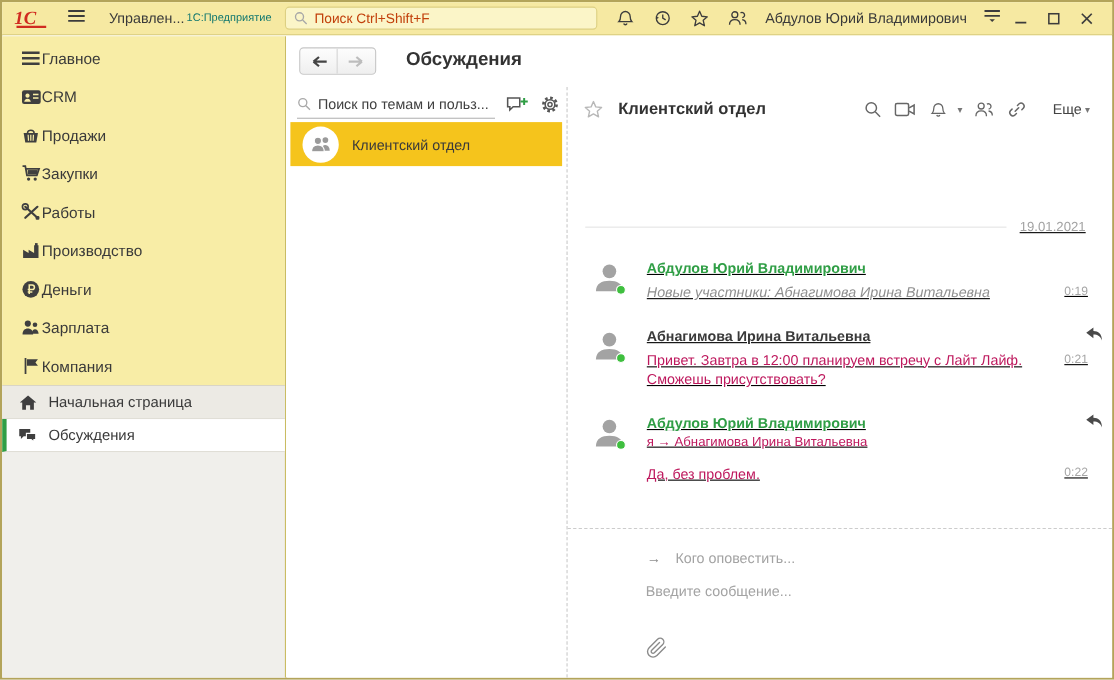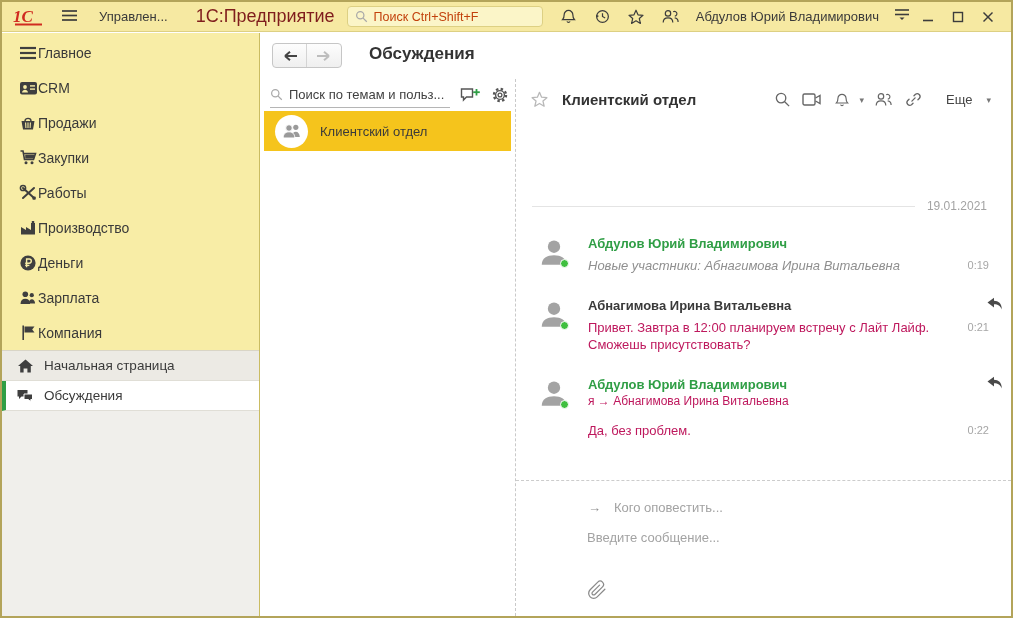--- a/index.html
+++ b/index.html
@@ -5,21 +5,21 @@
   html,body{margin:0;padding:0;background:#fff;}
   body{width:1013px;height:618px;overflow:hidden;font-family:"Liberation Sans",sans-serif;}
   *{box-sizing:border-box;}
   .window{position:relative;width:1013px;height:618px;border:2px solid #b3a45a;background:#fff;}
 
   
   .titlebar{position:absolute;top:0;left:0;right:0;height:30px;background:#f6e9a2;border-bottom:1px solid #ddd083;display:flex;align-items:center;padding:0 8px 0 10px;}
   .tb-logo{width:38px;height:22px;flex:none;}
   .tb-burger{margin-left:8px;flex:none;cursor:pointer;padding:3px;}
   .tb-title{margin-left:18px;font-size:13px;color:#3a3a3a;white-space:nowrap;}
-  .tb-app{margin-left:28px;font-size:18px;color:#7f1d1d;white-space:nowrap;}
+  .tb-app{margin-left:2px;font-size:10px;color:#0f766e;white-space:nowrap;}
   .tb-search{margin-left:12px;width:298px;height:21px;background:#fbf5c8;border:1px solid #ddd083;border-radius:4px;display:flex;align-items:center;padding:0 7px;gap:6px;}
   .tb-search span{font-size:12.5px;color:#c2410c;white-space:nowrap;}
   .tb-iconbar{display:flex;align-items:center;margin-left:16px;gap:15px;}
   .tb-ic{width:19px;height:19px;display:flex;align-items:center;justify-content:center;cursor:pointer;}
   .tb-user{margin-left:16px;font-size:13px;color:#3a3a3a;white-space:nowrap;cursor:pointer;}
   .tb-svc{margin-left:12px;cursor:pointer;padding:2px;}
   .winbtns{display:flex;align-items:center;margin-left:auto;}
   .winbtn{width:30px;height:24px;display:flex;align-items:center;justify-content:center;cursor:pointer;color:#3c3c3c;}
 
   
@@ -52,23 +52,23 @@
   .chat-item .av{width:33px;height:33px;border-radius:50%;background:#fff;flex:none;display:flex;align-items:center;justify-content:center;}
   .chat-item .ttl{font-size:13px;color:#3a3a3a;}
 
   
   .conv{position:absolute;top:46px;left:254px;right:0;bottom:0;border-left:1px dashed #c9c9c9;}
   .conv-header{position:absolute;top:0;left:0;right:0;height:35px;display:flex;align-items:center;padding:6px 20px 0 14px;}
   .conv-title{font-size:15px;font-weight:bold;color:#333;margin-left:13px;white-space:nowrap;}
   .conv-icons{margin-left:auto;display:flex;align-items:center;gap:8px;}
   .cv-ic{width:22px;height:20px;display:flex;align-items:center;justify-content:center;cursor:pointer;}
   .caret{font-size:9px;color:#777;cursor:pointer;margin-left:-2px;}
-  .more{margin-left:14px;font-size:13px;color:#444;cursor:pointer;display:flex;align-items:center;gap:16px;}
-
-  .messages{position:absolute;top:35px;left:0;right:0;bottom:136px;overflow:hidden;}
+  .more{margin-left:14px;font-size:13px;color:#444;cursor:pointer;display:flex;align-items:center;gap:5px;}
+
+  .messages{position:absolute;top:35px;left:0;right:0;bottom:136px;overflow:hidden;text-decoration:underline;}
   .date-row{margin:85px 24px 0 16px;display:flex;align-items:center;gap:12px;}
   .date-row .line{flex:1;border-top:1px solid #e4e4e4;}
   .date-row .dt{font-size:12px;color:#a3a3a3;white-space:nowrap;}
 
   .msg{position:relative;margin:22px 8px 0 22px;padding-left:50px;}
   .msg .avatar{position:absolute;left:0;top:1px;width:32px;height:31px;}
   .msg .dot{position:absolute;left:22px;top:24px;width:9px;height:9px;border-radius:50%;background:#3fbf3f;border:1px solid #fff;}
   .msg .author{font-size:13px;font-weight:bold;line-height:17px;}
   .msg .author.green{color:#2f9e45;}
   .msg .author.dark{color:#3a3a3a;}

